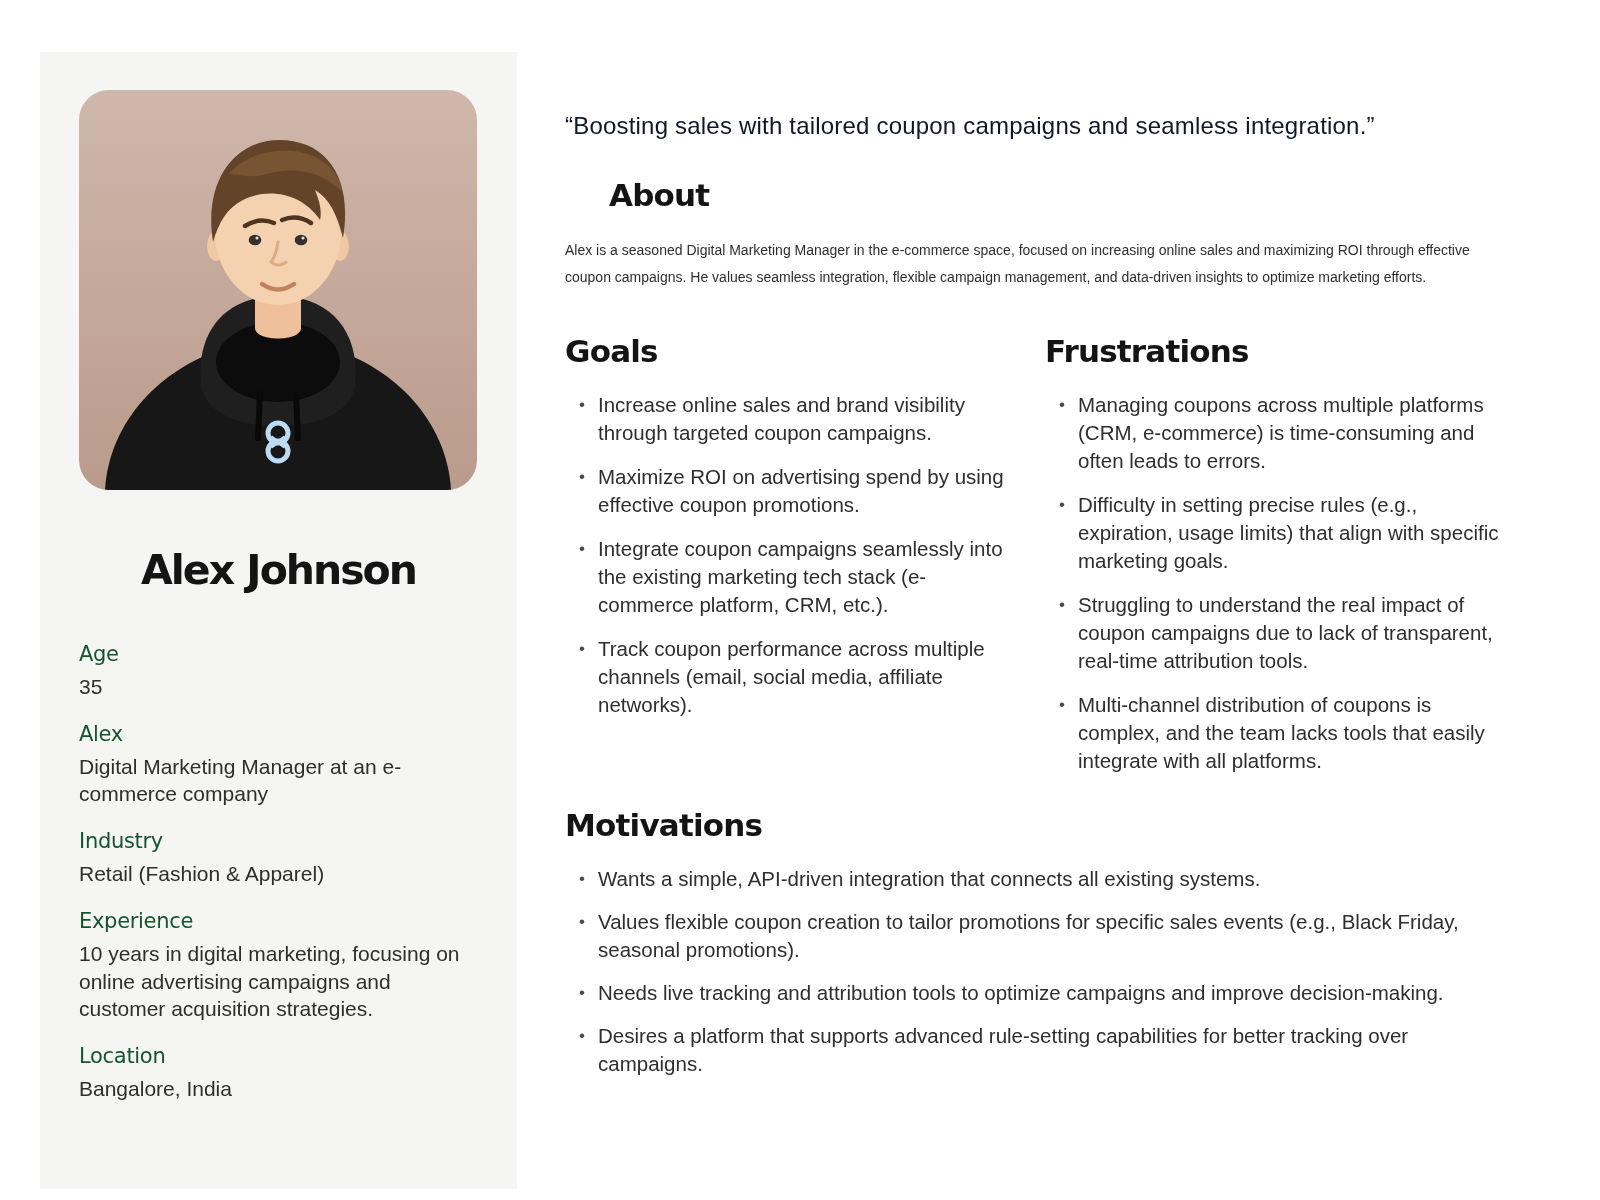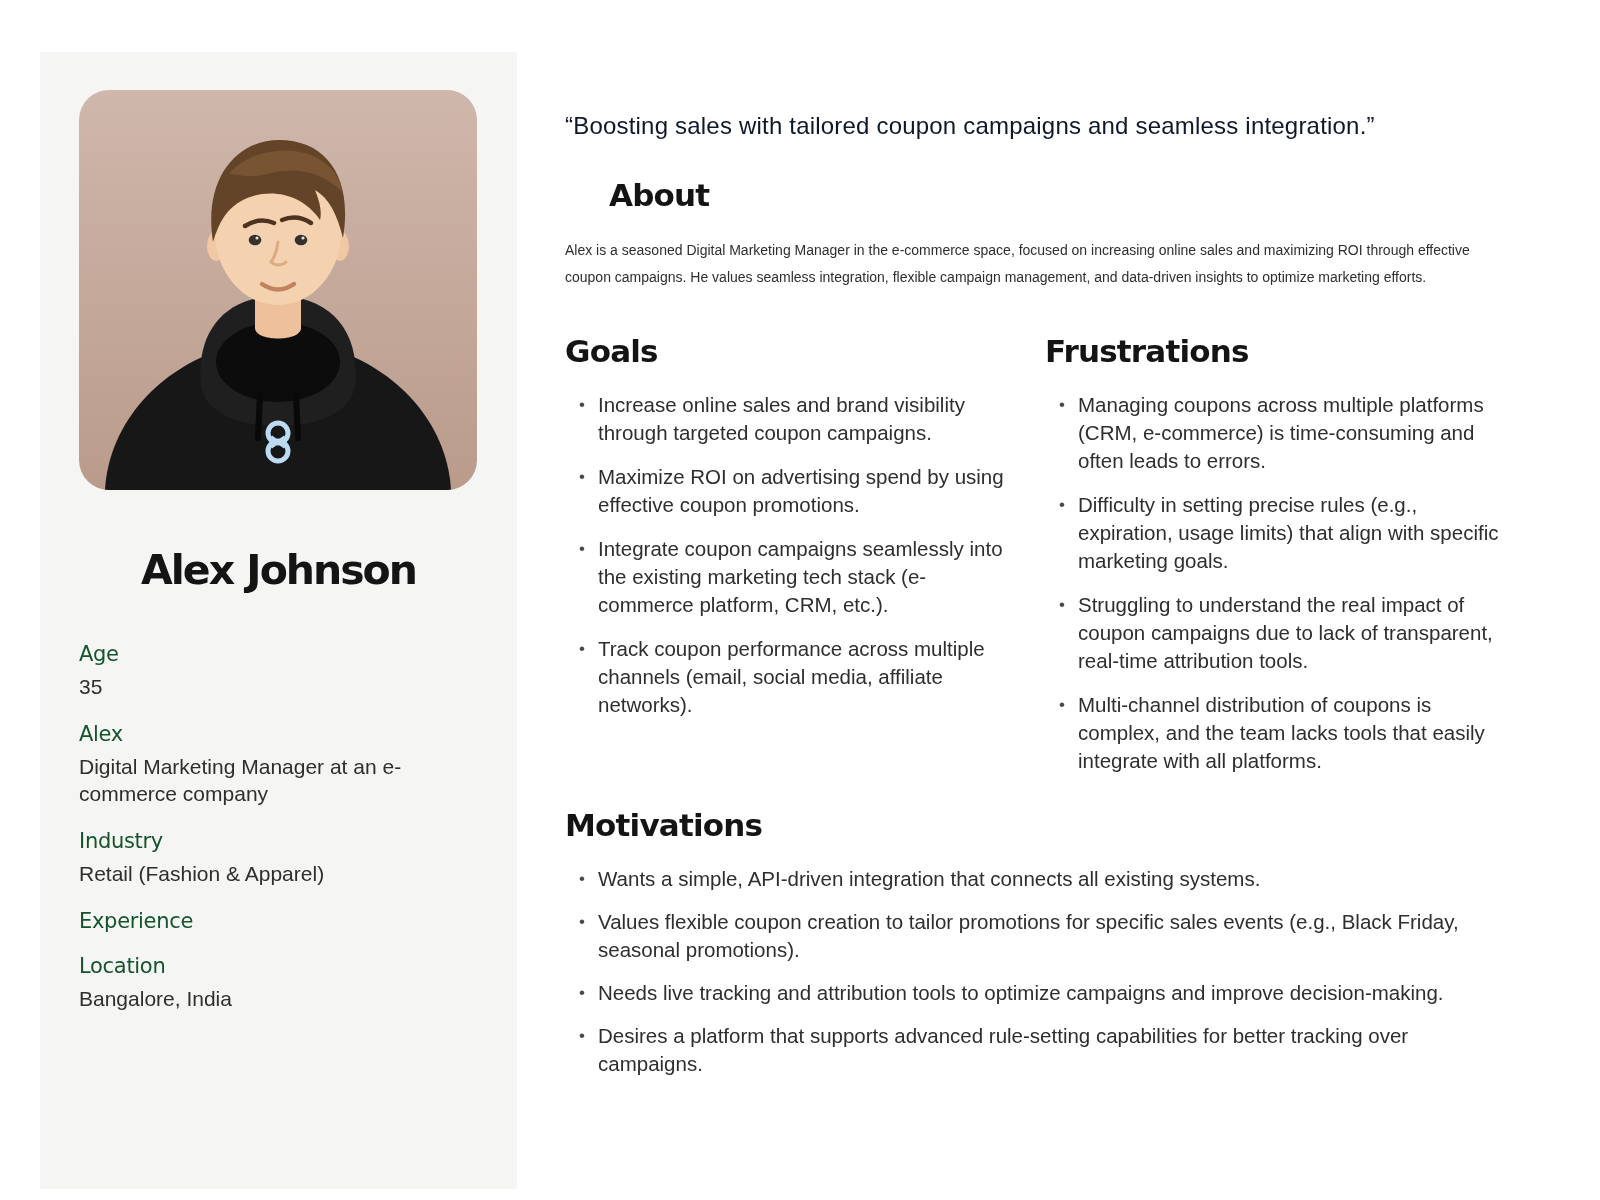--- a/index.html
+++ b/index.html
@@ -135,20 +135,21 @@
       <div class="detail">
         <div class="detail-label">Alex</div>
         <div class="detail-value">Digital Marketing Manager at an e-commerce company</div>
       </div>
       <div class="detail">
         <div class="detail-label">Industry</div>
         <div class="detail-value">Retail (Fashion &amp; Apparel)</div>
       </div>
       <div class="detail">
         <div class="detail-label">Experience</div>
+        <div class="detail-value">10 years in digital marketing, focusing on online advertising campaigns and customer acquisition strategies.</div>
       </div>
       <div class="detail">
         <div class="detail-label">Location</div>
         <div class="detail-value">Bangalore, India</div>
       </div>
     </div>
   </aside>
 
   <main class="content">
 

